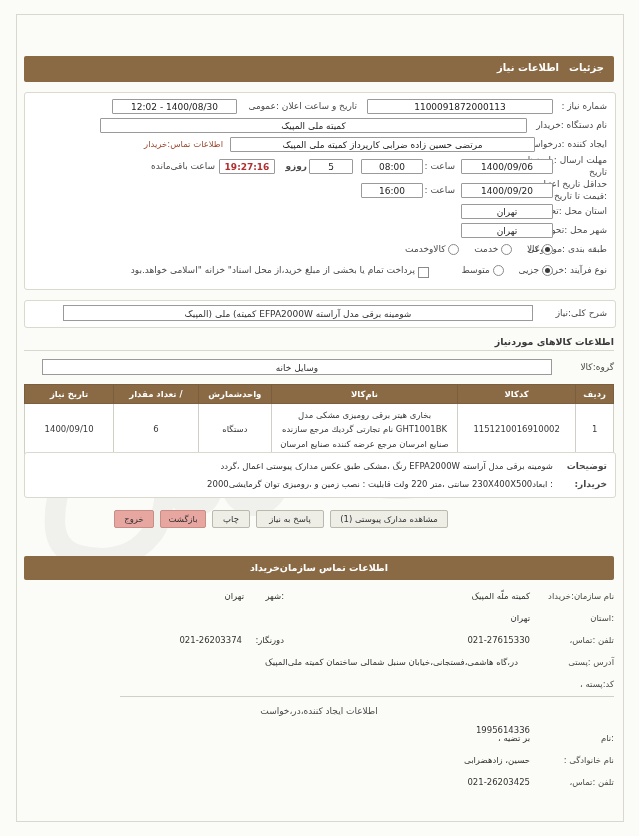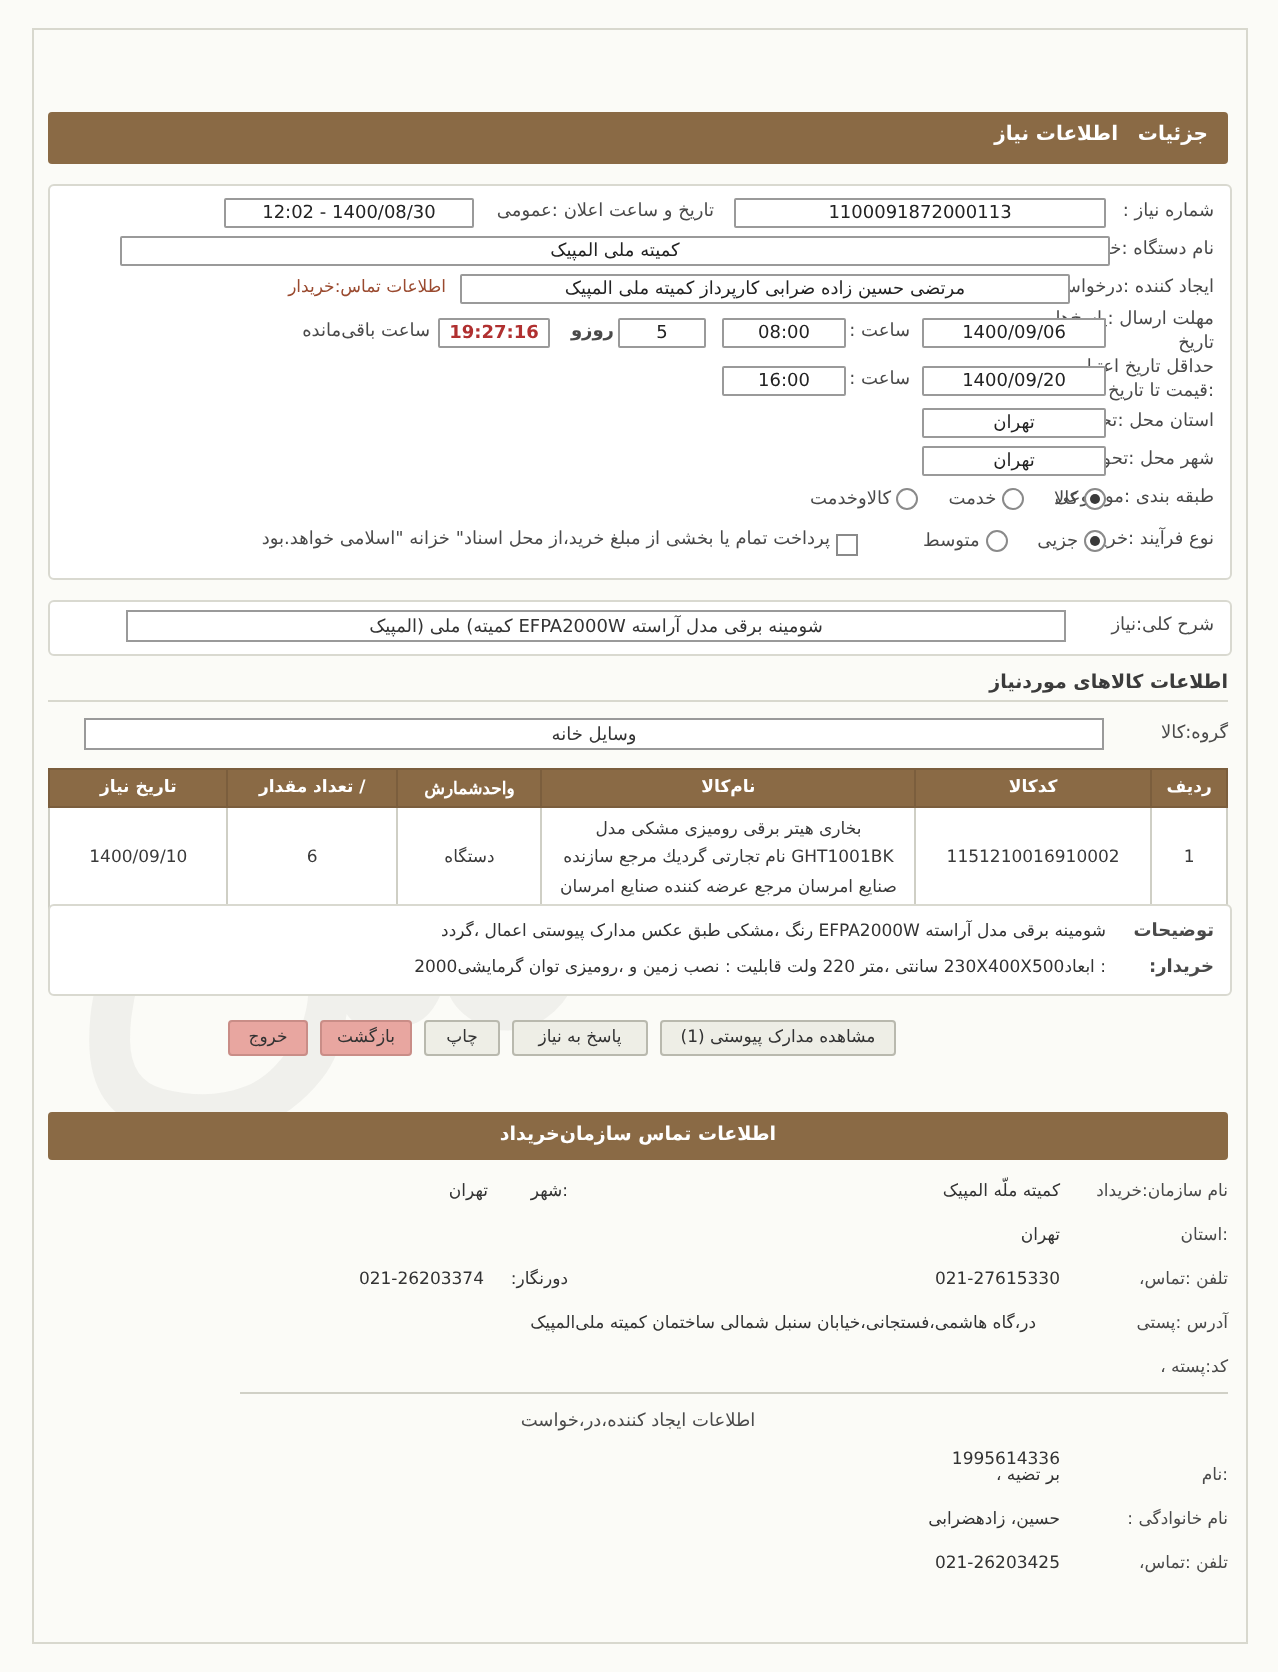--- a/index.html
+++ b/index.html
@@ -168,21 +168,21 @@
   </div>
 
   <div class="formbox">
 
     <span class="lbl" style="right:8px;top:8px;">شماره نیاز :</span>
     <div class="fld" style="right:62px;top:6px;width:186px;">1100091872000113</div>
     <span class="lbl" style="right:258px;top:8px;">تاریخ و ساعت اعلان :عمومی</span>
     <div class="fld" style="right:378px;top:6px;width:125px;">1400/08/30 - 12:02</div>
 
     <span class="lbl" style="right:8px;top:27px;">نام دستگاه :خریدار</span>
-    <div class="fld" style="right:60px;top:25px;width:495px;">کمیته ملی المپیک</div>
+    <div class="fld" style="right:88px;top:25px;width:427px;">کمیته ملی المپیک</div>
 
     <span class="lbl" style="right:8px;top:46px;">ایجاد کننده :درخواست</span>
     <div class="fld" style="right:80px;top:44px;width:305px;">مرتضی  حسین زاده ضرابی کارپرداز کمیته ملی المپیک</div>
     <a class="link" style="position:absolute;right:392px;top:46px;" href="#">اطلاعات تماس:خریدار</a>
 
     <span class="lbl" style="right:8px;top:62px;">مهلت ارسال :پاسخ‌ها</span>
     <span class="lbl" style="right:8px;top:74px;">تاریخ</span>
     <div class="fld" style="right:62px;top:66px;width:92px;">1400/09/06</div>
     <span class="lbl" style="right:160px;top:68px;">ساعت :</span>
     <div class="fld" style="right:192px;top:66px;width:62px;">08:00</div>
@@ -238,21 +238,21 @@
     <span class="l">گروه:کالا</span>
     <div class="v">وسایل خانه</div>
   </div>
 
   <table class="items">
     <thead>
       <tr>
         <th style="width:34px;">ردیف</th>
         <th style="width:116px;">کدکالا</th>
         <th style="width:196px;">نام‌کالا</th>
-        <th style="width:70px;font-family:Liberation Serif, serif;">واحدشمارش</th>
+        <th style="width:70px;">واحدشمارش</th>
         <th style="width:86px;">/ تعداد مقدار</th>
         <th style="width:88px;">تاریخ نیاز</th>
       </tr>
     </thead>
     <tbody>
       <tr>
         <td>1</td>
         <td>1151210016910002</td>
         <td style="text-align:center;line-height:1.7;">بخاری هیتر برقی رومیزی مشکی مدل GHT1001BK نام تجارتی گرديك مرجع سازنده صنایع امرسان مرجع عرضه کننده  صنایع امرسان</td>
         <td>دستگاه</td>

